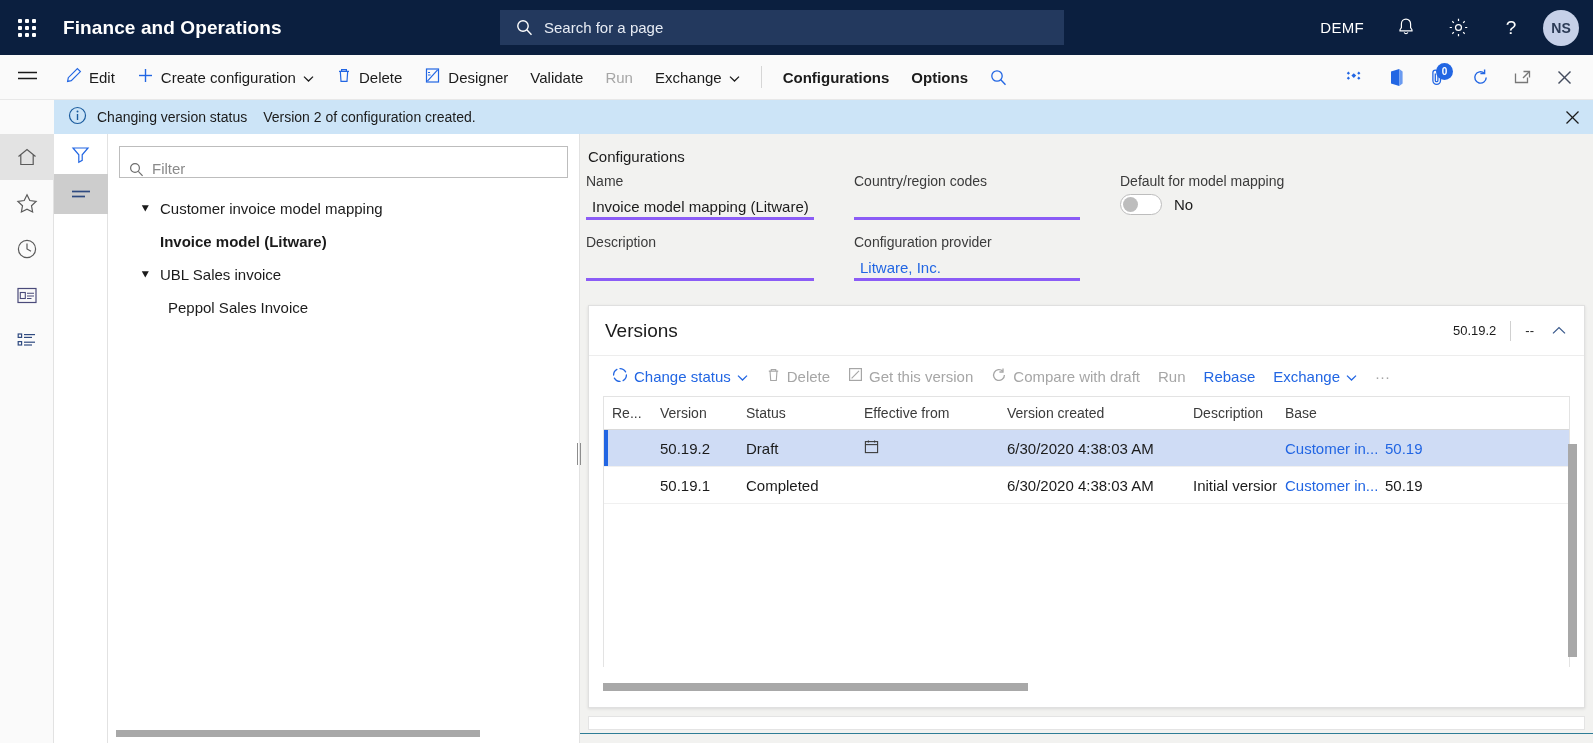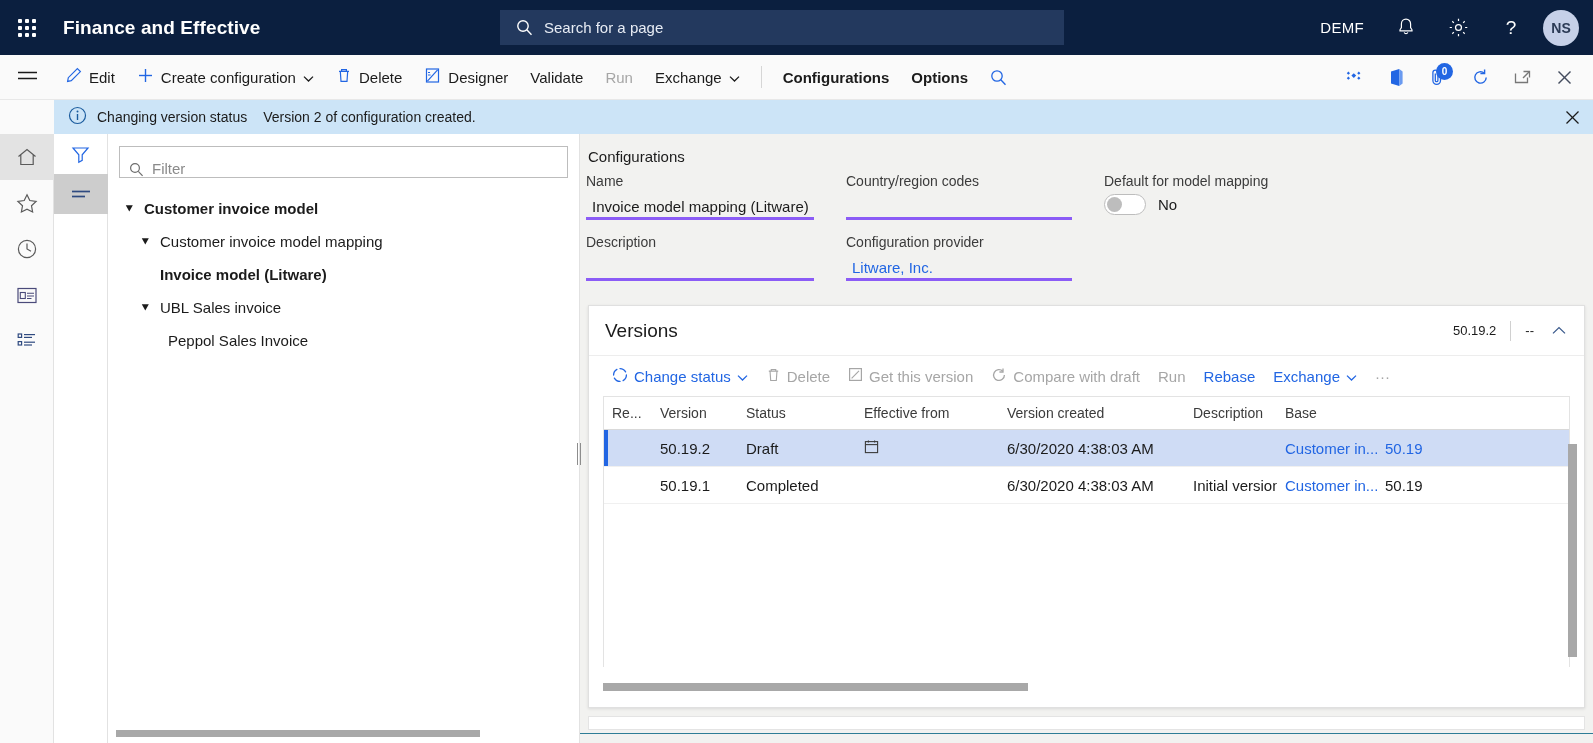--- a/index.html
+++ b/index.html
@@ -183,21 +183,21 @@
   .splitter .grip { width: 4px; height: 22px; border-left: 1px solid #8d8d8d; border-right: 1px solid #8d8d8d; }
 
   
   .content { flex: 1; min-width: 0; display: flex; flex-direction: column; background: #f2f2f0; position: relative; overflow: hidden; }
   .section-head {
     font-size: 15px; color: #1b1b1b;
     padding: 14px 0 6px 8px;
   }
   .fields {
     display: flex; padding: 2px 0 0 6px;
-    gap: 4px;
+    gap: 12px;
   }
   .fcol { width: 256px; margin-right: 0px; }
   .fcol.c2 { width: 254px; }
   .fcol.c3 { width: 300px; }
   .fgroup { margin-bottom: 14px; padding-right: 28px; }
   .flabel { font-size: 14px; color: #3b3b3b; margin-bottom: 5px; }
   .fvalue {
     font-size: 15px; color: #1b1b1b;
     height: 26px; line-height: 26px;
     border-bottom: 3px solid #8b5cf6;
@@ -320,21 +320,21 @@
           <i></i>
           <i></i>
           <i></i>
           <i></i>
           <i></i>
           <i></i>
           <i></i>
           <i></i>
         </div>
     </div>
-    <div class="brand">Finance and Effective</div>
+    <div class="brand">Finance and Operations</div>
 
     <div class="search-box">
       <span class="mag">
         <svg width="17" height="17" viewBox="0 0 17 17">
             <circle cx="7" cy="7" r="5.2" fill="none" stroke="#ffffff" stroke-width="1.4"></circle>
             <line x1="10.8" y1="10.8" x2="15.5" y2="15.8" stroke="#ffffff" stroke-width="1.4"></line>
           </svg>
       </span>
       <span class="search-ph">Search for a page</span>
     </div>
@@ -588,28 +588,20 @@
             <svg width="15" height="15" viewBox="0 0 15 15">
                 <circle cx="6" cy="6" r="4.4" fill="none" stroke="#6d6d6d" stroke-width="1.2"></circle>
                 <line x1="9.3" y1="9.3" x2="13.6" y2="13.8" stroke="#6d6d6d" stroke-width="1.2"></line>
               </svg>
           </span>
           <span class="filter-ph">Filter</span>
         </div>
       </div>
 
       <div class="tree">
-        <div class="tree-node bold" style="padding-left:14px">
-          <span class="tw">
-            <svg width="9" height="9" viewBox="0 0 9 9">
-                <path d="M0.8 1.2h7L4.3 7.6z" fill="#1b1b1b"></path>
-              </svg>
-          </span>
-          <span style="margin-left:8px">Customer invoice model</span>
-        </div>
 
         <div class="tree-node" style="padding-left:30px">
           <span class="tw">
             <svg width="9" height="9" viewBox="0 0 9 9">
                 <path d="M0.8 1.2h7L4.3 7.6z" fill="#1b1b1b"></path>
               </svg>
           </span>
           <span style="margin-left:8px">Customer invoice model mapping</span>
         </div>
 

